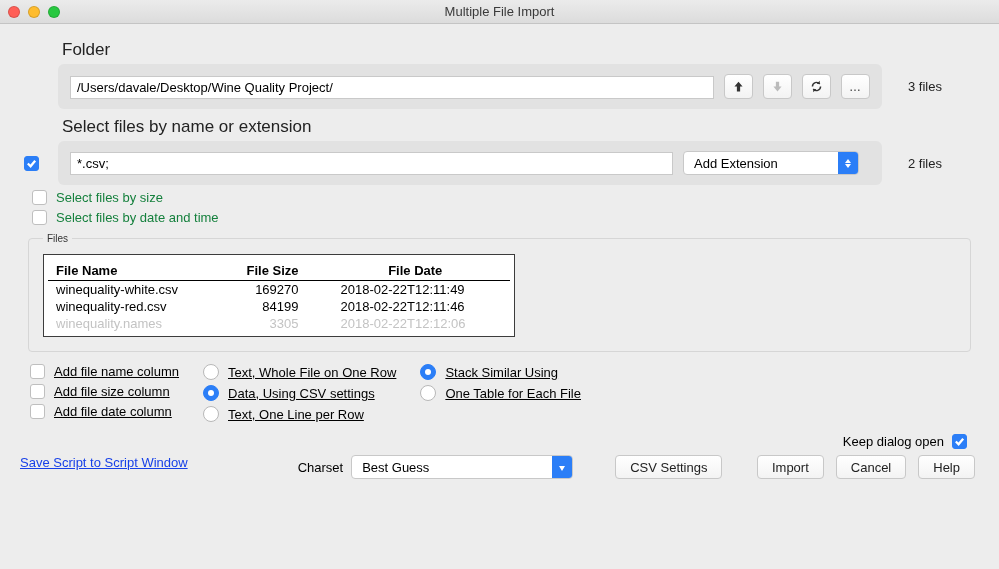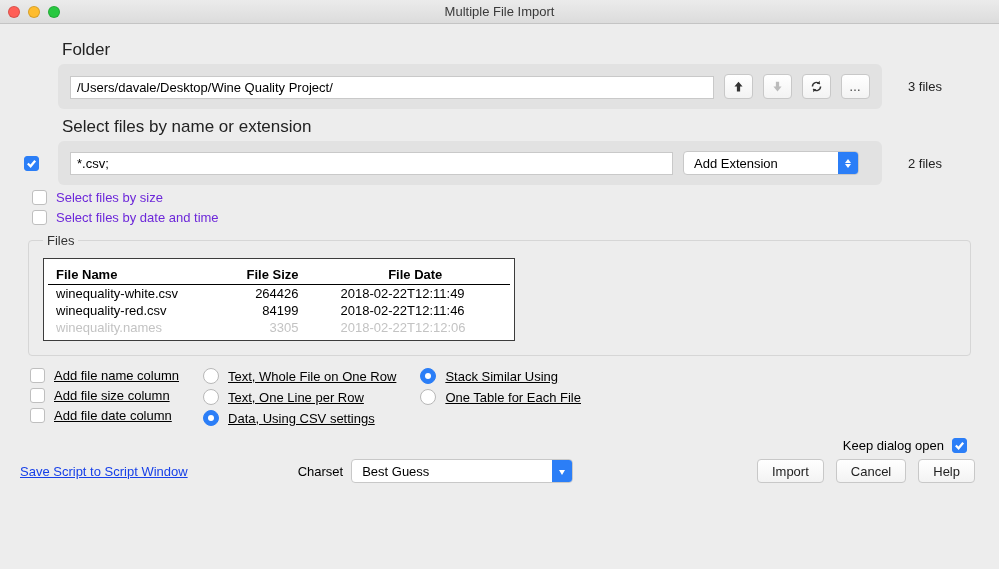--- a/index.html
+++ b/index.html
@@ -95,29 +95,29 @@
   background:#fff;
   display:inline-flex; align-items:center; justify-content:center;
   flex-shrink:0;
 }
 .mac-checkbox.checked {
   background:#2b7ef7; border-color:#2b7ef7;
 }
 .mac-checkbox.checked svg { width:11px; height:11px; stroke:#fff; stroke-width:2.5; fill:none; }
 
 .checkbox-row { display:flex; align-items:center; gap:9px; margin-left:16px; margin-top:5px;}
-.checkbox-row .label { font-size:13px; color:#6d28d9;}
+.checkbox-row .label { font-size:13px; color:#15803d;}
 
 fieldset.files-fieldset {
   border:1px solid #d6d6d6;
   border-radius:4px;
   margin: 8px 12px 12px 12px;
   padding: 10px 14px 14px 14px;
 }
-fieldset.files-fieldset legend { font-size:13px; padding:0 4px; color:#333;margin-top:34px;}
+fieldset.files-fieldset legend { font-size:10px; padding:0 4px; color:#333;margin-top:34px;}
 .files-table {
   border:1.5px solid #3c3c3c;
   background:#fff;
   padding:6px 4px 4px 4px;
   width: 472px;
 }
 .files-table table { width:100%; border-collapse:collapse; font-size:13px;}
 .files-table th { text-align:left; font-weight:bold; padding:2px 8px; border-bottom:1px solid #000;}
 .files-table th.size-col, .files-table td.size-col { text-align:right; padding-right:22px;}
 .files-table th.date-col { text-align:center;}
@@ -132,21 +132,21 @@
   width:16px; height:16px; border:1px solid #b8b8b8; border-radius:50%;
   background:#fff; display:inline-flex; align-items:center; justify-content:center;
   flex-shrink:0;
 }
 .mac-radio.checked { background:#2b7ef7; border-color:#2b7ef7;}
 .mac-radio.checked::after { content:""; width:6px; height:6px; background:#fff; border-radius:50%;}
 
 .link { color:#1740e8; text-decoration:underline; cursor:pointer;}
 
 .keep-open-row { display:flex; justify-content:flex-end; align-items:center; gap:8px; margin-top:12px; margin-right:16px;}
-.bottom-row { display:flex; align-items:center; margin-top:6px; padding: 0 8px 0 4px;}
+.bottom-row { display:flex; margin-top:6px; padding: 0 8px 0 4px;}
 .bottom-row .charset-group { display:flex; align-items:center; gap:8px; margin-left:110px;}
 .bottom-row .spacer { flex:1;}
 .push-btn {
   height:24px; padding: 0 14px;
   background: linear-gradient(#fff,#f3f3f3);
   border:1px solid #c8c8c8; border-radius:4px;
   font-size:13px; color:#222; cursor:pointer;
   display:inline-flex; align-items:center;
 }
 .right-buttons { display:flex; gap:12px;}
@@ -231,21 +231,21 @@
         <thead>
           <tr>
             <th>File Name</th>
             <th class="size-col">File Size</th>
             <th class="date-col">File Date</th>
           </tr>
         </thead>
         <tbody>
           <tr>
             <td>winequality-white.csv</td>
-            <td class="size-col">264426</td>
+            <td class="size-col">169270</td>
             <td class="date-col">2018-02-22T12:11:49</td>
           </tr>
           <tr>
             <td>winequality-red.csv</td>
             <td class="size-col">84199</td>
             <td class="date-col">2018-02-22T12:11:46</td>
           </tr>
           <tr class="dim">
             <td>winequality.names</td>
             <td class="size-col">3305</td>
@@ -270,26 +270,26 @@
         <span class="mac-checkbox"></span>
         <span>Add file date column</span>
       </div>
     </div>
     <div class="option-col">
       <div class="option-row">
         <span class="mac-radio"></span>
         <span>Text, Whole File on One Row</span>
       </div>
       <div class="option-row">
+        <span class="mac-radio checked"></span>
+        <span>Data, Using CSV settings</span>
+      </div>
+      <div class="option-row">
         <span class="mac-radio"></span>
         <span>Text, One Line per Row</span>
-      </div>
-      <div class="option-row">
-        <span class="mac-radio checked"></span>
-        <span>Data, Using CSV settings</span>
       </div>
     </div>
     <div class="option-col">
       <div class="option-row">
         <span class="mac-radio checked"></span>
         <span>Stack Similar Using</span>
       </div>
       <div class="option-row">
         <span class="mac-radio"></span>
         <span>One Table for Each File</span>
@@ -311,20 +311,21 @@
     <div class="charset-group">
       <span>Charset</span>
       <div class="dropdown charset-dropdown">
         <span class="dd-label">Best Guess</span>
         <div class="dd-btn">
           <div class="chev only-down"></div>
         </div>
       </div>
     </div>
     <div style="width:42px"></div>
+    <button class="push-btn">CSV Settings</button>
     <div class="spacer"></div>
     <div class="right-buttons">
       <button class="push-btn">Import</button>
       <button class="push-btn">Cancel</button>
       <button class="push-btn">Help</button>
     </div>
   </div>
 
 </div>
 

